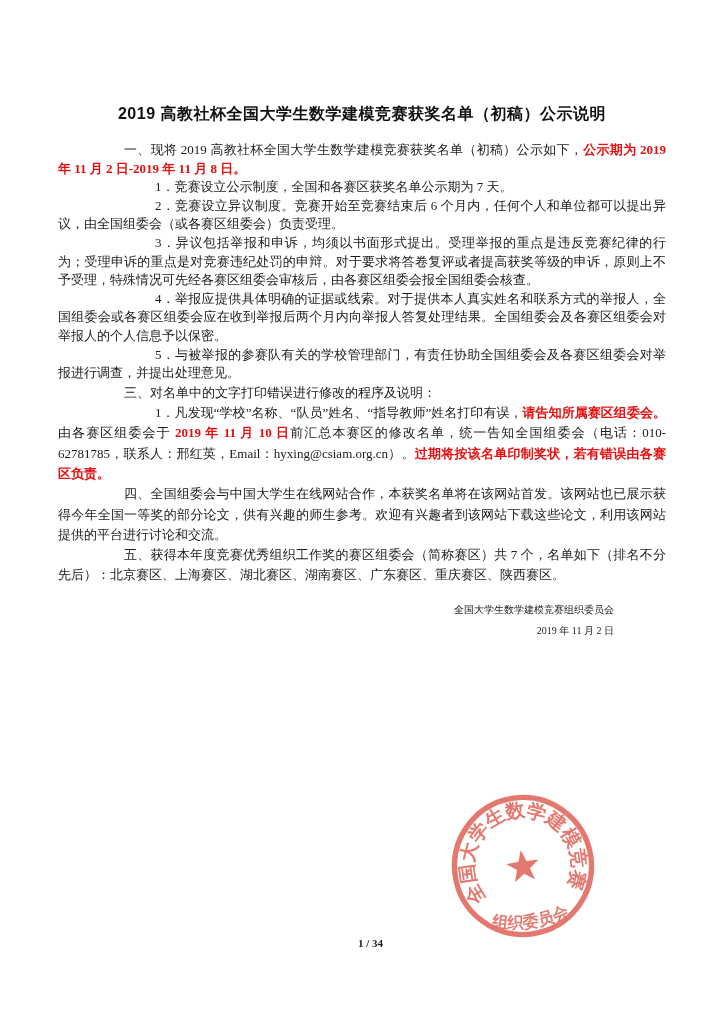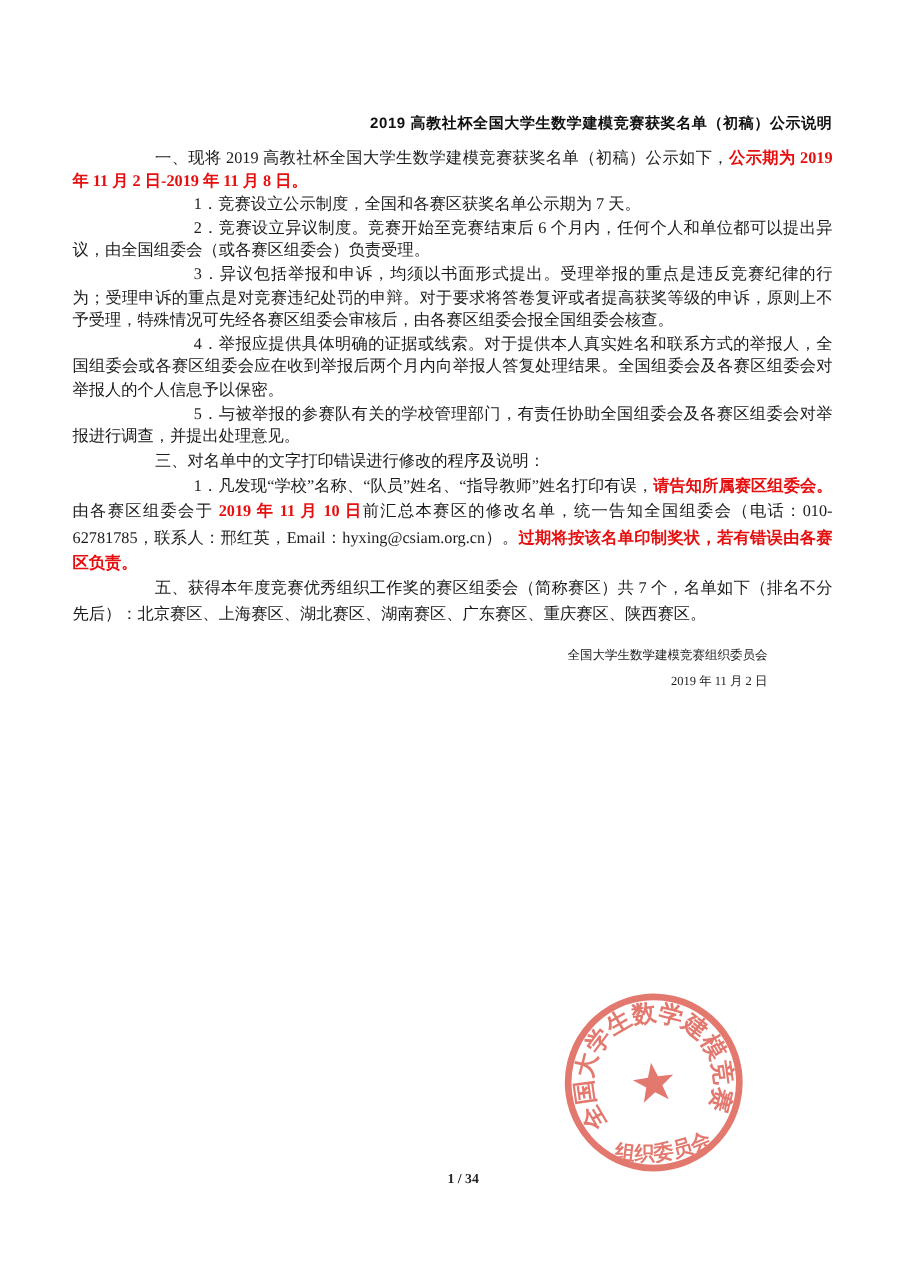--- a/index.html
+++ b/index.html
@@ -8,25 +8,25 @@
     width: 724px;
     height: 1024px;
     box-sizing: border-box;
     padding: 87px 58px 0 58px;
     background: #ffffff;
     font-family: "Liberation Serif", "DejaVu Serif", serif;
     color: #1b1b1b;
     overflow: hidden;
   }
   .title {
-    margin: 0;
-    font-size: 12px;
+    margin: 16px;
+    font-size: 16px;
     line-height: 22px;
     font-weight: 700;
-    text-align: right;
+    text-align: center;
     color: #111111;
     font-family: "Liberation Sans", "DejaVu Sans", sans-serif;
     letter-spacing: 0.5px;
   }
   .block-a { margin-top: 8px; }
   .block-a p { margin: 0; line-height: 18.6px; }
   p.para, p.item {
     margin: 0;
     font-size: 13px;
     text-align: justify;
@@ -90,20 +90,21 @@
     <p class="item">3．异议包括举报和申诉，均须以书面形式提出。受理举报的重点是违反竞赛纪律的行为；受理申诉的重点是对竞赛违纪处罚的申辩。对于要求将答卷复评或者提高获奖等级的申诉，原则上不予受理，特殊情况可先经各赛区组委会审核后，由各赛区组委会报全国组委会核查。</p>
     <p class="item">4．举报应提供具体明确的证据或线索。对于提供本人真实姓名和联系方式的举报人，全国组委会或各赛区组委会应在收到举报后两个月内向举报人答复处理结果。全国组委会及各赛区组委会对举报人的个人信息予以保密。</p>
     <p class="item">5．与被举报的参赛队有关的学校管理部门，有责任协助全国组委会及各赛区组委会对举报进行调查，并提出处理意见。</p>
   </div>
 
   <p class="para lower s3-heading">三、对名单中的文字打印错误进行修改的程序及说明：</p>
 
   <p class="item lower s3-item1"><span>1．凡发现“学校”名称、“队员”姓名、“指导教师”姓名打印有误，</span><span class="em">请告知所属赛区组委会。</span><span>由各赛区组委会于 </span><span class="em">2019 年 11 月 10 日</span><span>前汇总本赛区的修改名单，统一告知全国组委会（电话：010-62781785，联系人：邢红英，Email：hyxing@csiam.org.cn）。</span><span class="em">过期将按该名单印制奖状，若有错误由各赛区负责。</span></p>
 
 
+  <p class="para lower s4">四、全国组委会与中国大学生在线网站合作，本获奖名单将在该网站首发。该网站也已展示获得今年全国一等奖的部分论文，供有兴趣的师生参考。欢迎有兴趣者到该网站下载这些论文，利用该网站提供的平台进行讨论和交流。</p>
 
   <p class="para lower s5">五、获得本年度竞赛优秀组织工作奖的赛区组委会（简称赛区）共 7 个，名单如下（排名不分先后）：北京赛区、上海赛区、湖北赛区、湖南赛区、广东赛区、重庆赛区、陕西赛区。</p>
 
   <div class="signature">
     <div>全国大学生数学建模竞赛组织委员会</div>
     <div>2019 年 11 月 2 日</div>
   </div>
 
   <svg class="seal" viewBox="0 0 200 200" xmlns="http://www.w3.org/2000/svg" aria-hidden="true">
     <circle cx="100" cy="100" r="64" fill="none" stroke="#dd5a4e" stroke-width="5"></circle>

